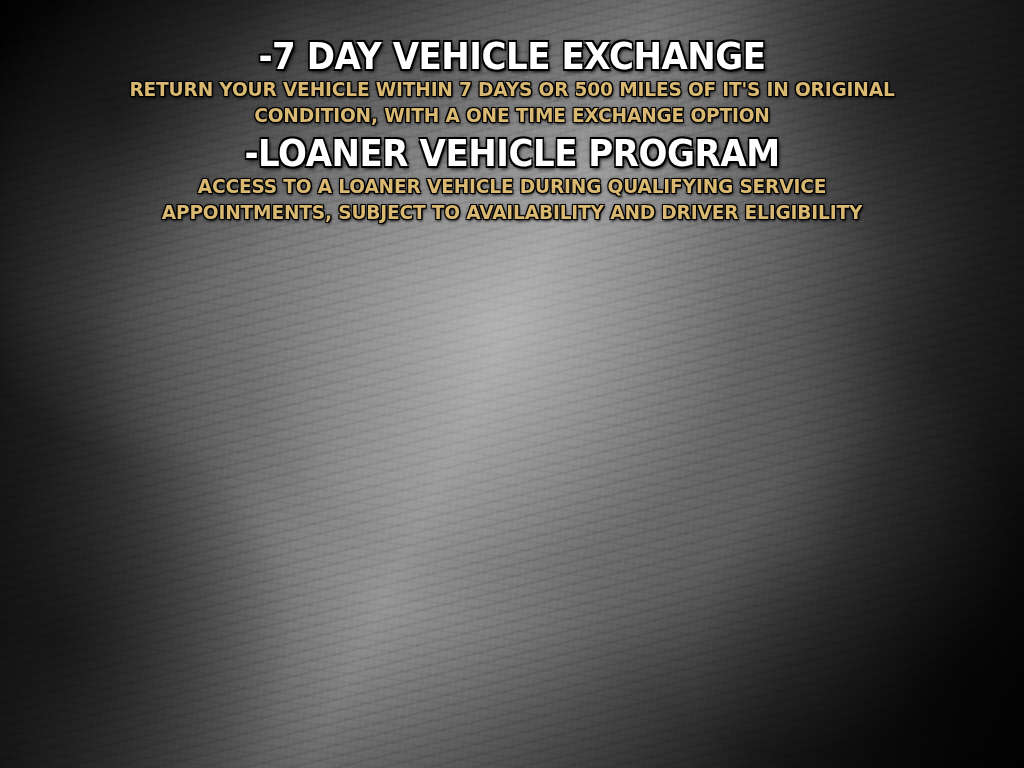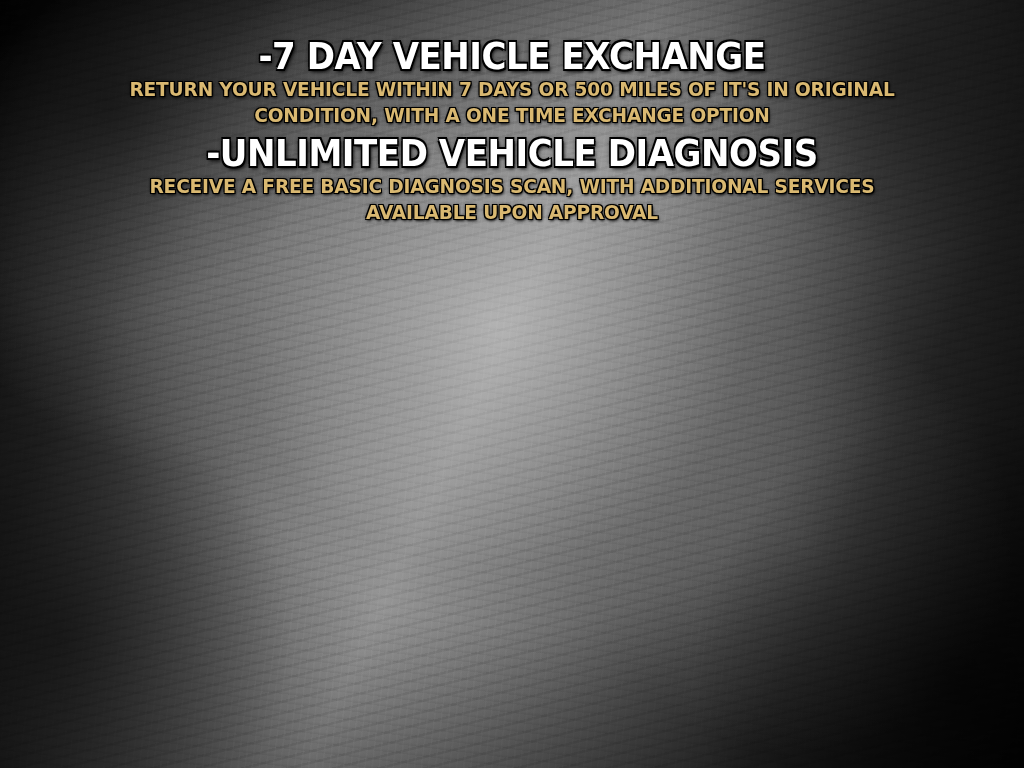--- a/index.html
+++ b/index.html
@@ -105,22 +105,22 @@
 
 <div id="stage">
   <div id="content">
 
     <div class="benefit">
       <div class="headline">-7 DAY VEHICLE EXCHANGE</div>
       <div class="detail">RETURN YOUR VEHICLE WITHIN 7 DAYS OR 500 MILES OF IT'S IN ORIGINAL CONDITION, WITH A ONE TIME EXCHANGE OPTION</div>
     </div>
 
 
+    <div class="benefit">
+      <div class="headline">-LOANER VEHICLE PROGRAM</div>
+      <div class="detail">ACCESS TO A LOANER VEHICLE DURING QUALIFYING SERVICE APPOINTMENTS, SUBJECT TO AVAILABILITY AND DRIVER ELIGIBILITY</div>
+    </div>
 
-    <div class="benefit">
-      <div class="headline">-UNLIMITED VEHICLE DIAGNOSIS</div>
-      <div class="detail wide">RECEIVE A FREE BASIC DIAGNOSIS SCAN, WITH ADDITIONAL SERVICES AVAILABLE UPON APPROVAL</div>
-    </div>
 
 
 
   </div>
 </div>
 
 </body></html>

